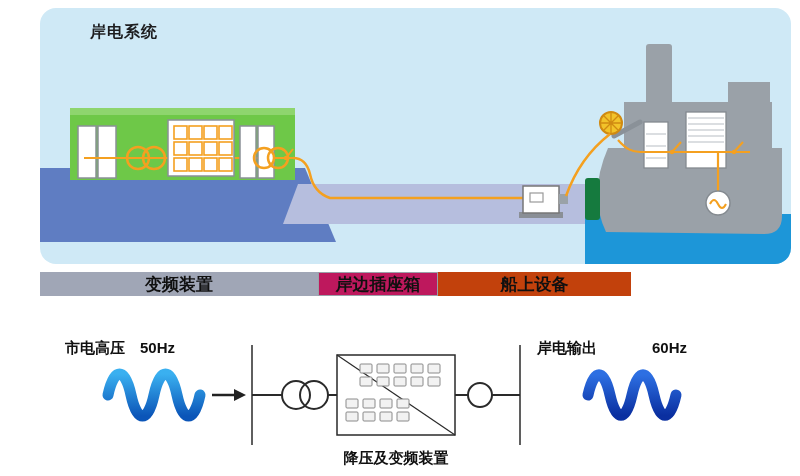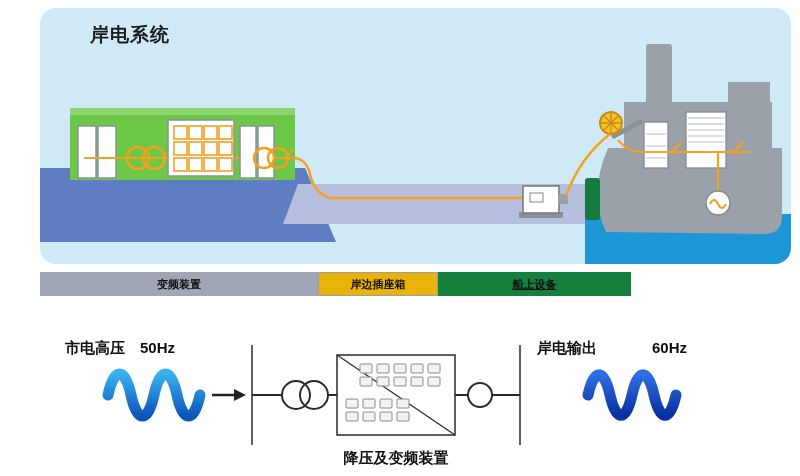--- a/index.html
+++ b/index.html
@@ -1,27 +1,27 @@
 <!DOCTYPE html>
 <html><head>
 <meta charset="utf-8">
 <style>
   html,body{margin:0;padding:0;background:#fff;}
   .stage{position:relative;width:800px;height:476px;background:#ffffff;overflow:hidden;
          font-family:"Liberation Sans","DejaVu Sans",sans-serif;border-bottom:1px solid #b9bcc0;}
   .panel{position:absolute;left:40px;top:8px;width:751px;height:256px;background:#cfe9f6;
          border-radius:16px;overflow:hidden;}
-  .panel-title{position:absolute;left:50px;top:14px;font-size:19px;font-weight:bold;color:#1d1d1f;letter-spacing:1px;}
+  .panel-title{position:absolute;left:50px;top:14px;font-size:16px;font-weight:bold;color:#1d1d1f;letter-spacing:1px;}
   .scene{position:absolute;left:0;top:0;width:751px;height:256px;}
   .legend-bar{position:absolute;left:40px;top:272px;width:751px;height:24px;display:flex;}
-  .seg{display:flex;align-items:center;justify-content:center;font-size:11px;font-weight:bold;color:#101010;box-sizing:border-box;}
+  .seg{display:flex;align-items:center;justify-content:center;font-size:17px;font-weight:bold;color:#101010;box-sizing:border-box;}
   .seg-1{width:278px;background:#a0a6b6;}
   .seg-2{width:160px;background:#a9b1da;}
-  .seg-3{width:120px;background:#eab308;border:1px solid #9aa0a8;}
-  .seg-4{width:193px;background:#15803d;text-decoration:underline;}
+  .seg-3{width:120px;background:#be185d;border:1px solid #9aa0a8;}
+  .seg-4{width:193px;background:#c2410c;}
   .circuit{position:absolute;left:40px;top:320px;width:751px;height:152px;}
   .clabel{font-family:"Liberation Sans","DejaVu Sans",sans-serif;font-size:15px;font-weight:bold;fill:#101010;}
   .wire{stroke:#2a2a2a;stroke-width:2;fill:none;}
 </style>
 </head>
 <body>
 
 <div class="stage">
 
   <div class="panel">

